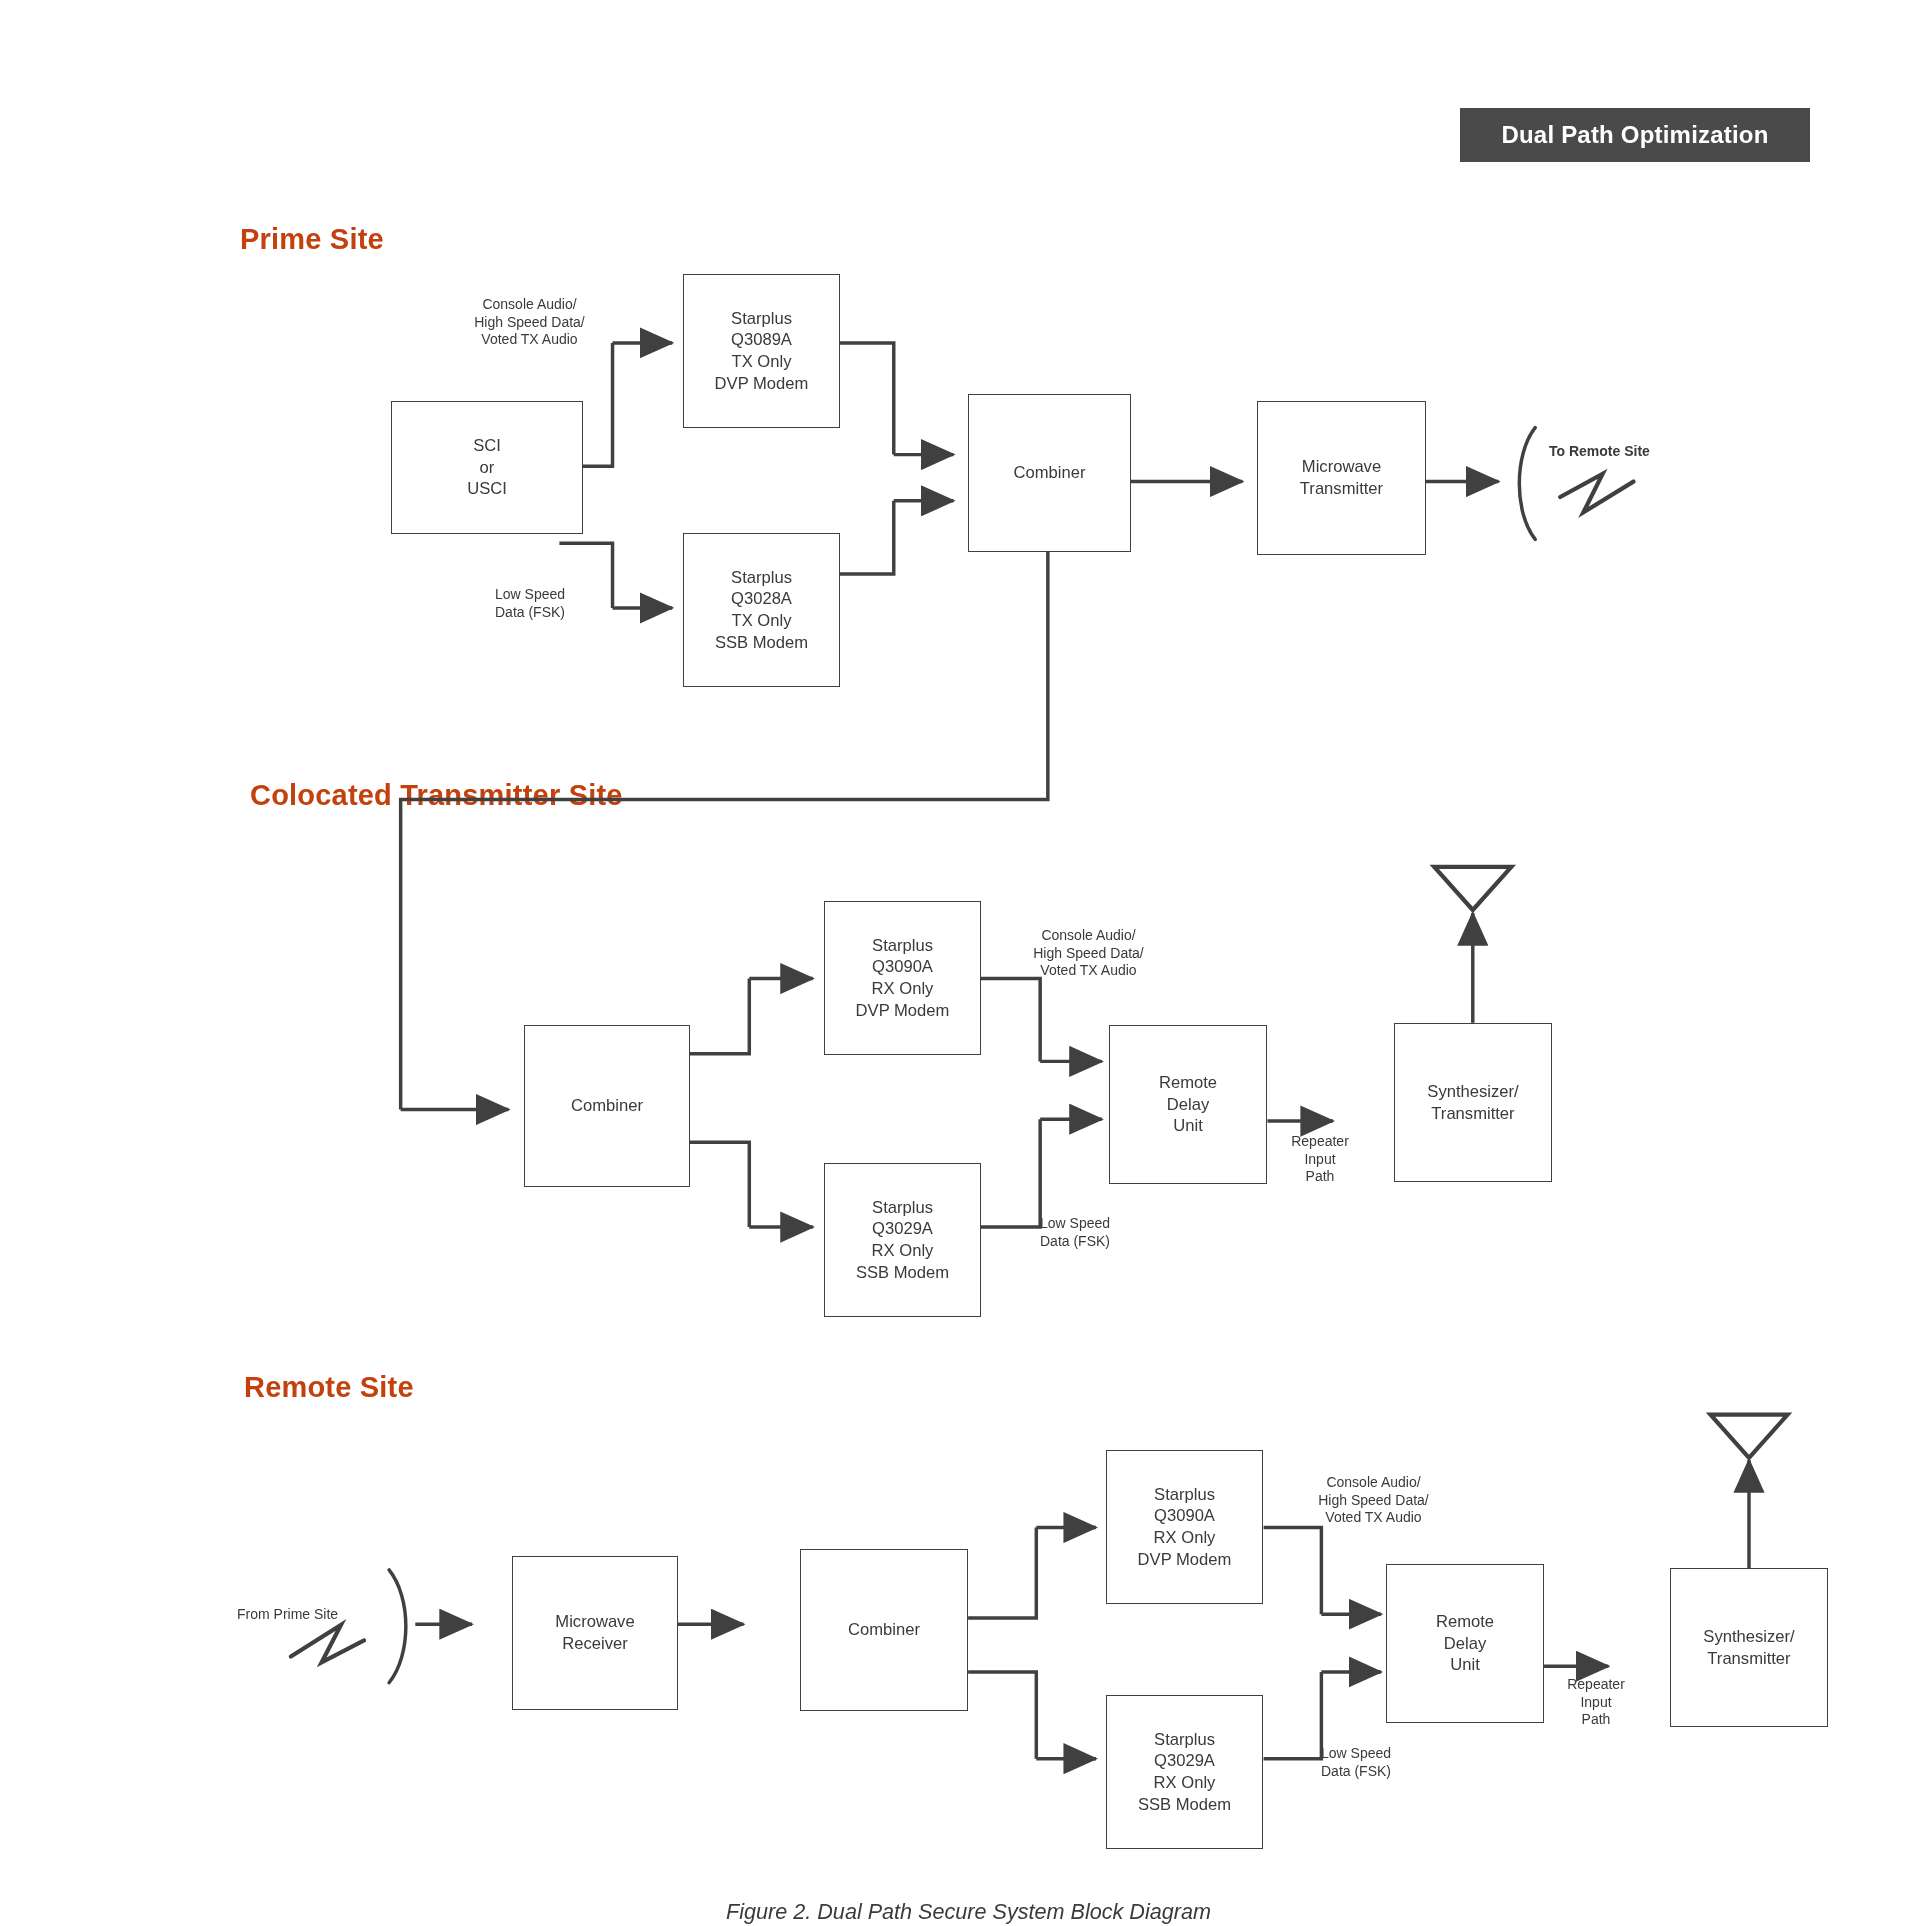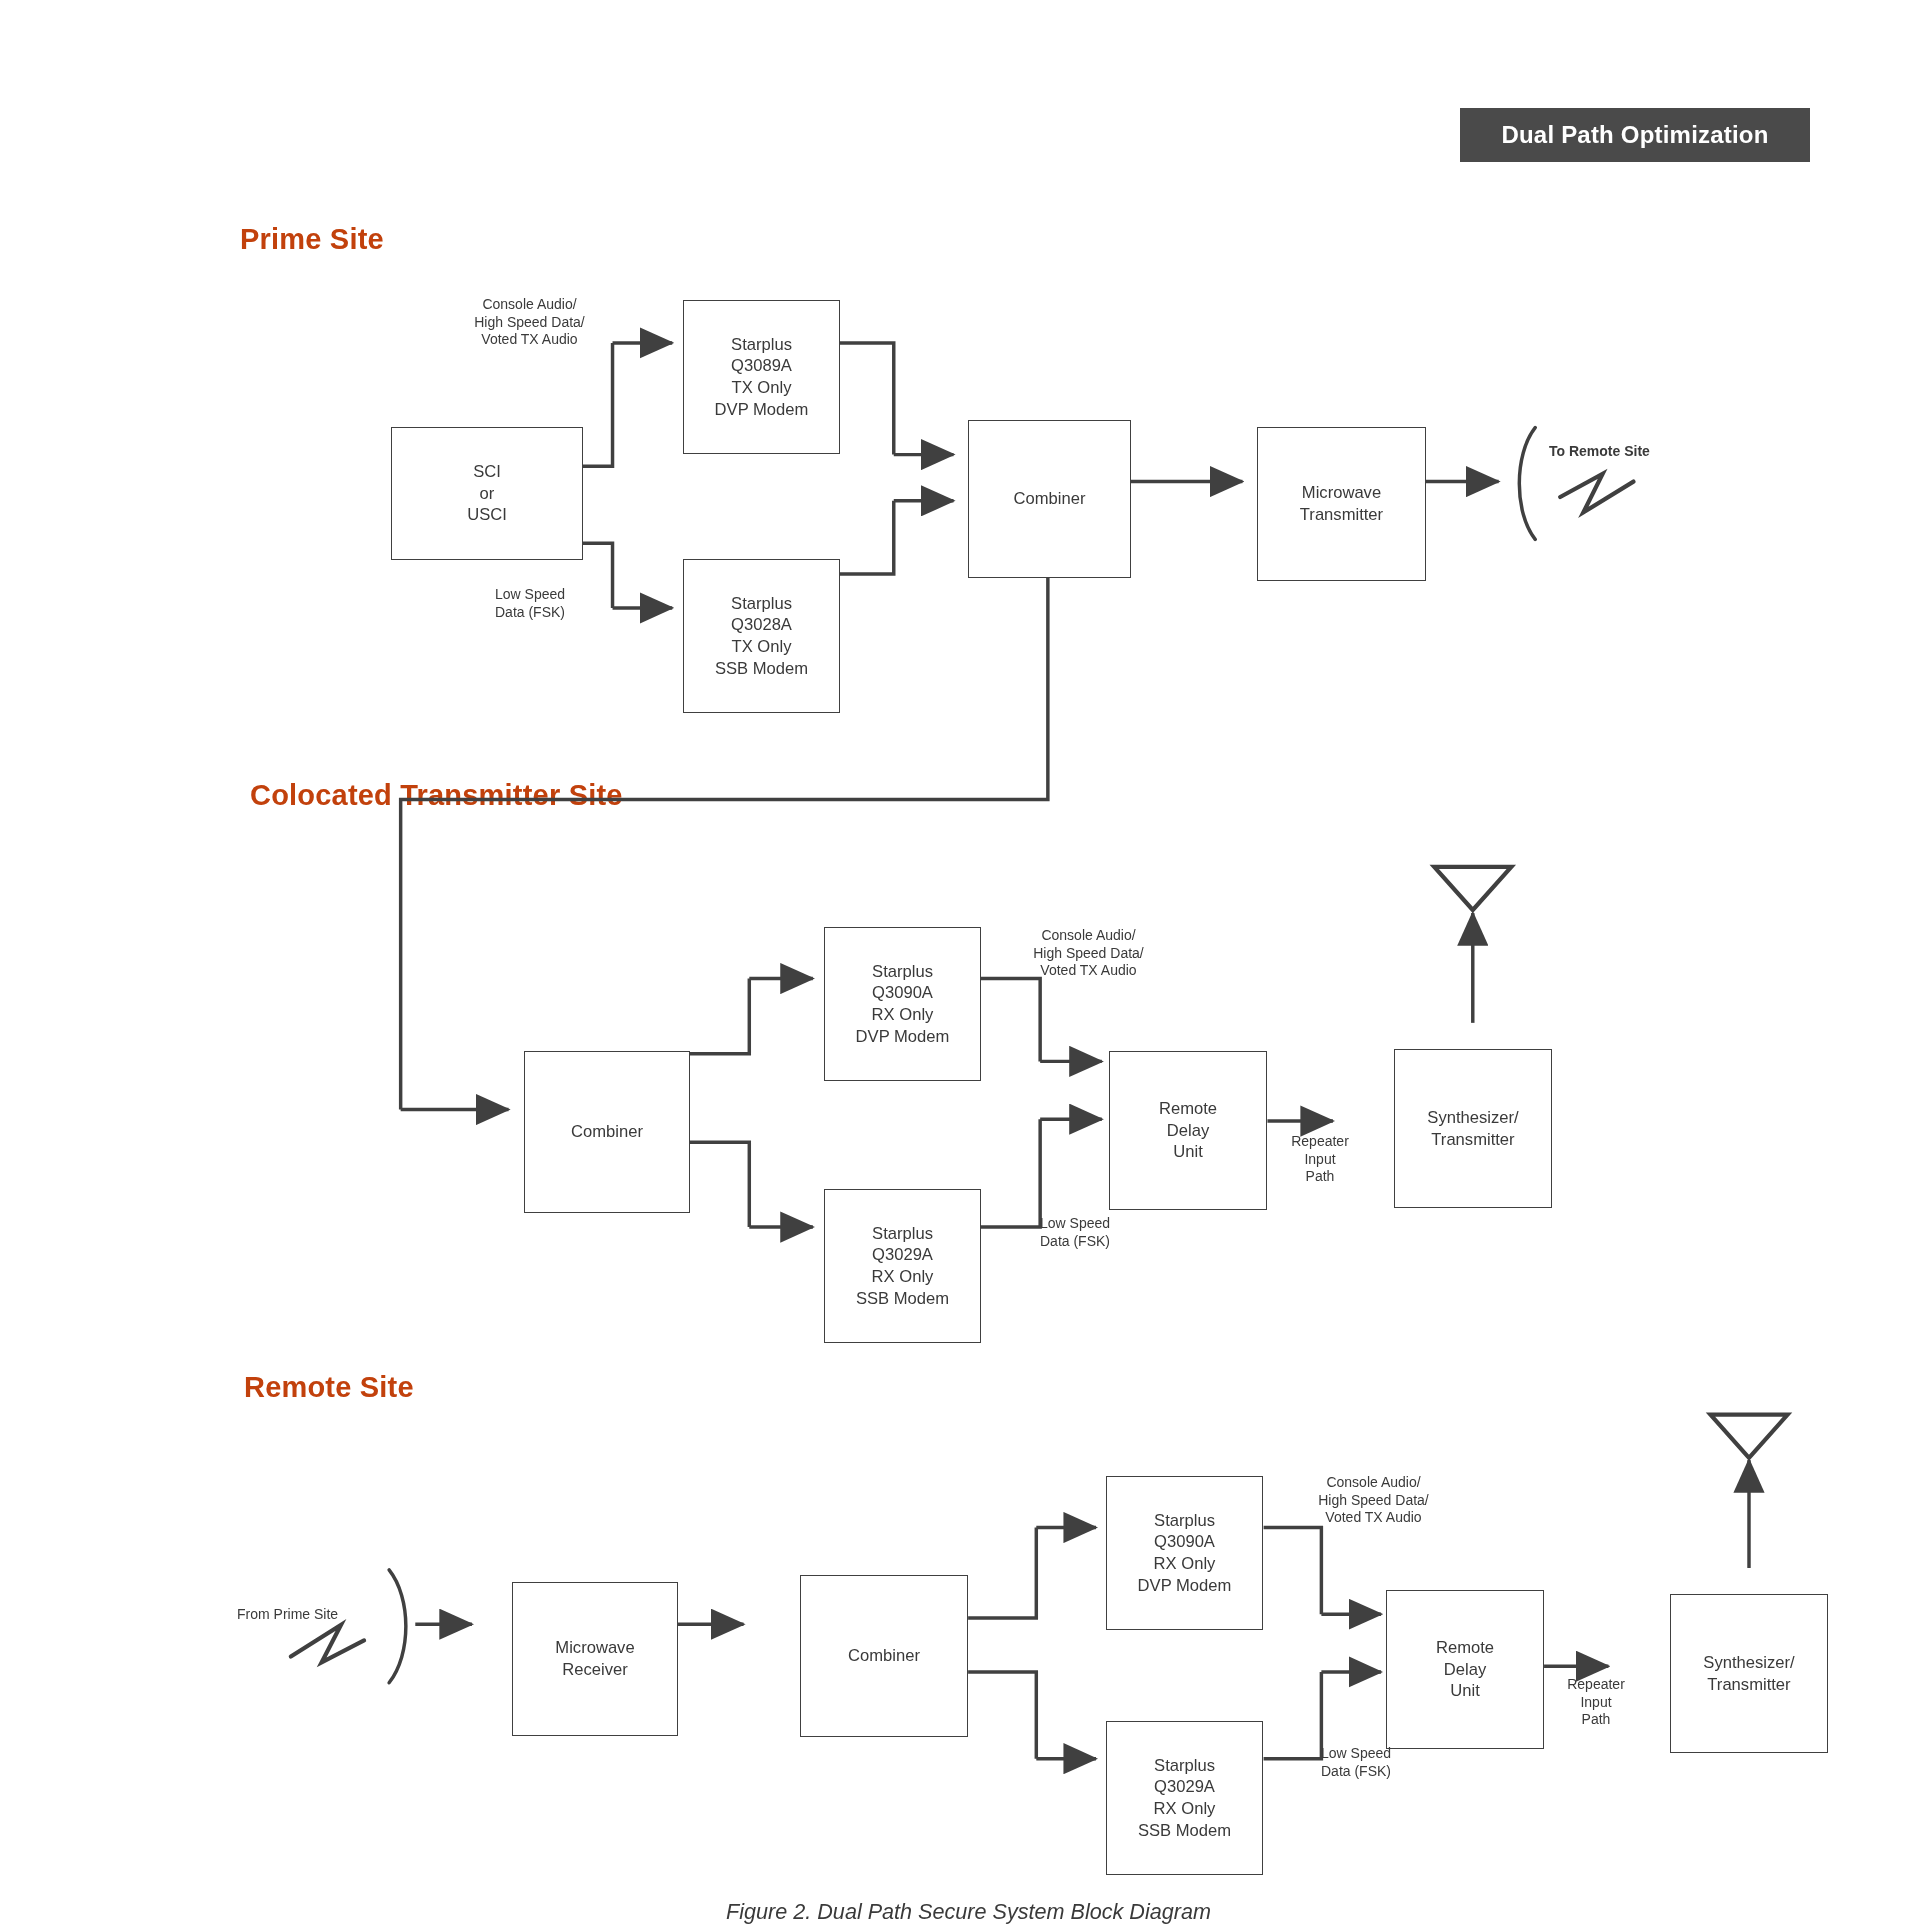--- a/index.html
+++ b/index.html
@@ -31,21 +31,21 @@
   #title-remote{left:244px;top:1371px;}
 
   
   #wire-layer{position:absolute;left:0;top:0;width:1937px;height:2555px;}
 
   
   .box{
     position:absolute;border:1.9px solid #404040;background:#ffffff;
     box-sizing:border-box;display:flex;flex-direction:column;
     align-items:center;justify-content:center;
-    font-size:16.6px;line-height:1.30;color:#3a3a3a;text-align:center;margin-top:26px;
+    font-size:16.6px;line-height:1.30;color:#3a3a3a;text-align:center;
   }
   .box .ln{white-space:nowrap;display:block;}
 
   
   .wirelabel{
     position:absolute;font-size:14px;line-height:1.26;color:#3a3a3a;
     white-space:nowrap;
   }
   .wirelabel.c{text-align:center;margin-top:8px;}
 

